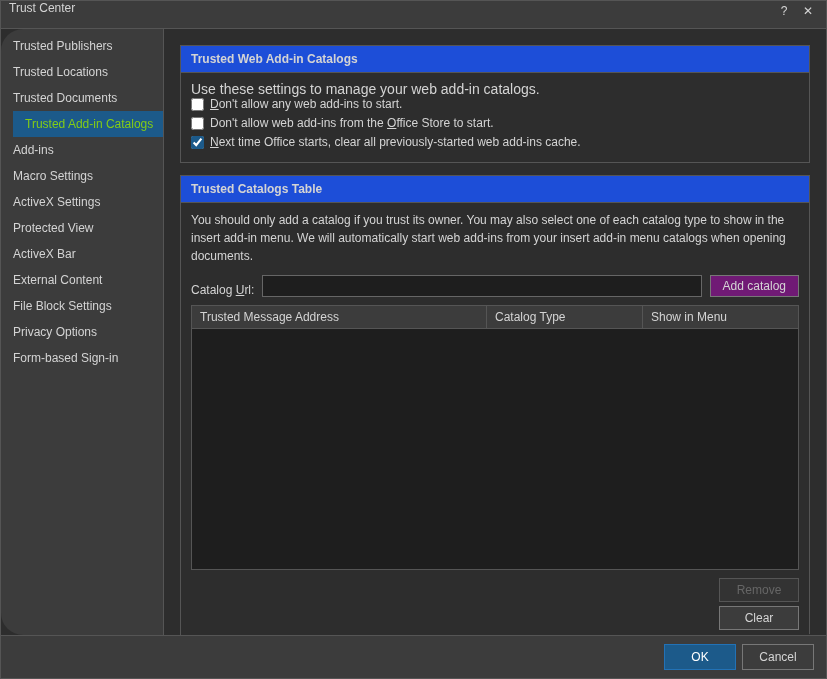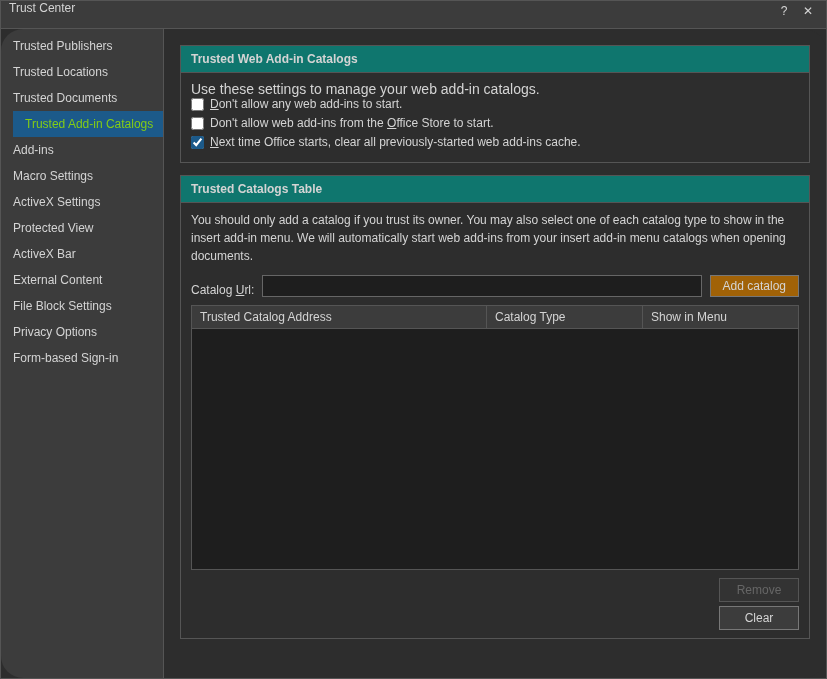--- a/index.html
+++ b/index.html
@@ -78,21 +78,21 @@
     .main-panel {
       flex: 1;
       background: #2d2d2d;
       padding: 16px;
       overflow-y: auto;
       display: flex;
       flex-direction: column;
       gap: 12px;
     }
     .section-title {
-      background: #0f766e;
+      background: #1d4ed8;
       color: #d4d4d4;
       padding: 6px 10px;
       font-size: 12px;
       font-weight: bold;
       border: 1px solid #555;
     }
     .section-body {
       padding: 8px 10px;
       background: #2d2d2d;
       border: 1px solid #555;
@@ -138,21 +138,21 @@
       background: #1e1e1e;
       border: 1px solid #666;
       color: #d4d4d4;
       font-size: 12px;
       padding: 2px 4px;
       outline: none;
     }
     .add-catalog-btn {
       height: 22px;
       padding: 0 12px;
-      background: #a16207;
+      background: #701a75;
       border: 1px solid #777;
       color: #d4d4d4;
       font-size: 12px;
       cursor: pointer;
       white-space: nowrap;
     }
     .table-container {
       border: 1px solid #555;
       margin-bottom: 8px;
     }
@@ -293,30 +293,34 @@
           <div class="catalog-url-row">
             <label class="catalog-url-label" for="catalog-url-input">
               Catalog <u>U</u>rl:
             </label>
             <input type="text" class="catalog-url-input" id="catalog-url-input" style="">
             <button class="add-catalog-btn">Add catalog</button>
           </div>
 
           <div class="table-container">
             <div class="table-header-row">
-              <div class="table-col-header col-address">Trusted Catalog Address</div>
+              <div class="table-col-header col-address">Trusted Message Address</div>
               <div class="table-col-header col-type">Catalog Type</div>
               <div class="table-col-header col-show">Show in Menu</div>
             </div>
             <div class="table-body"></div>
           </div>
 
           <div class="action-buttons-right">
             <button class="action-btn" disabled="">Remove</button>
             <button class="action-btn">Clear</button>
           </div>
         </div>
       </div>
 
     </div>
   </div>
 
+  <div class="footer">
+    <button class="footer-btn ok">OK</button>
+    <button class="footer-btn">Cancel</button>
+  </div>
 </div>
 
 </body></html>

